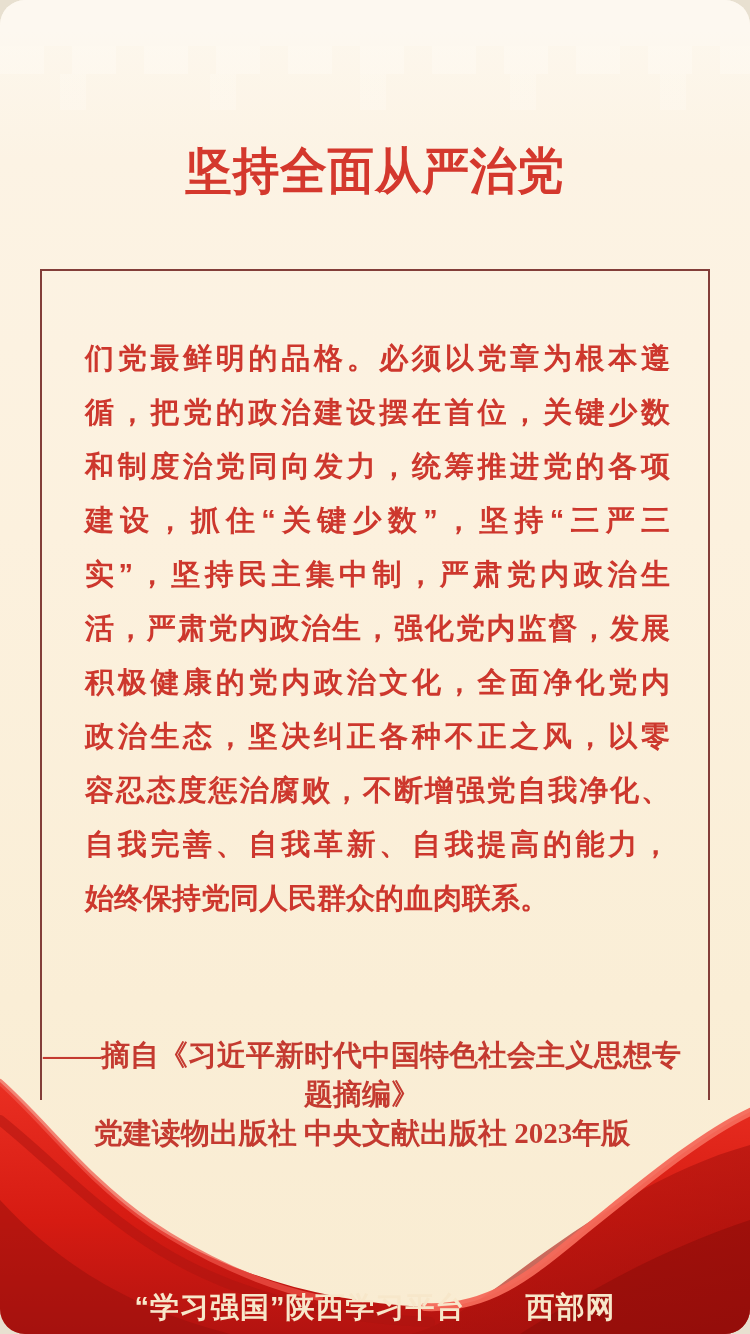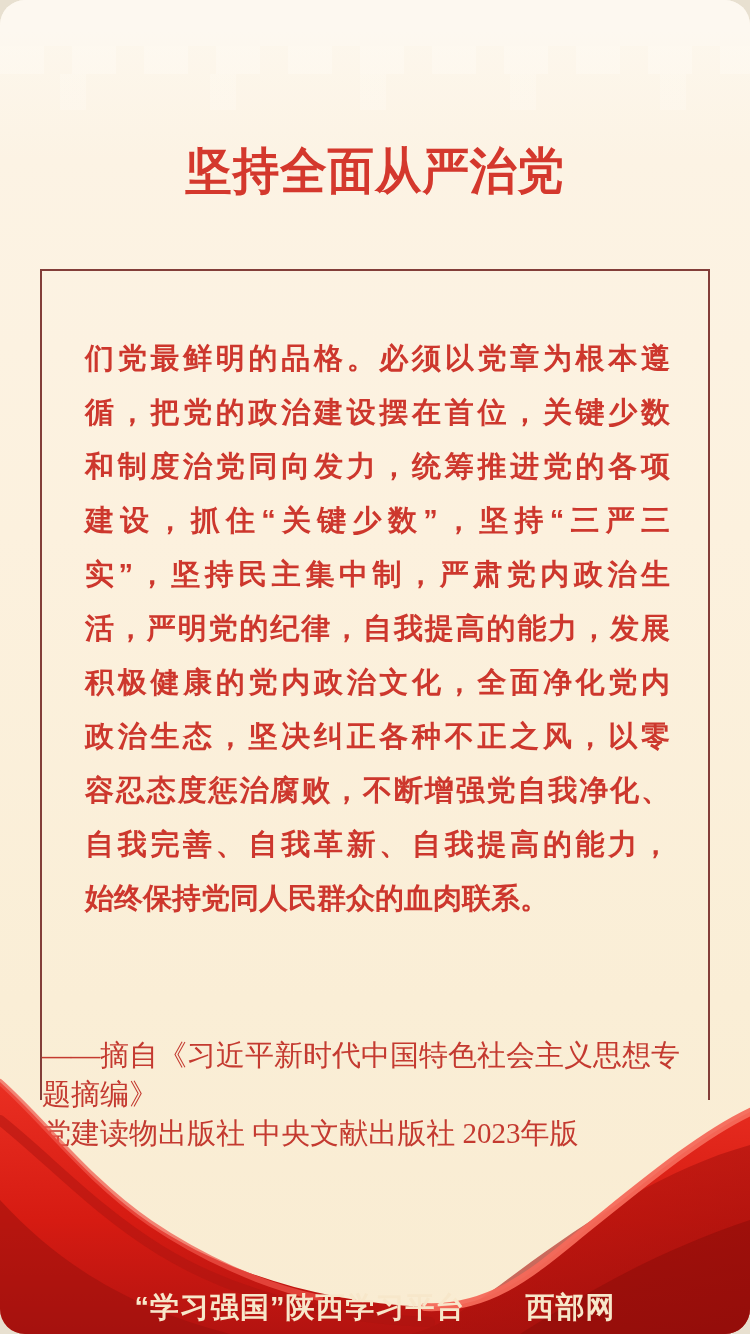--- a/index.html
+++ b/index.html
@@ -54,24 +54,24 @@
     line-height:54px;height:54px;
     white-space:nowrap;
     text-align:justify;
     text-align-last:justify;
   }
   .q-line.first{text-indent:58px;}
   .q-line.last{text-align-last:left;}
 
   .attribution{
     position:absolute;right:68px;top:1036px;width:640px;
-    text-align:left;
+    text-align:center;
     color:#c43a30;
     font-family:"Liberation Serif","DejaVu Serif",serif;
-    font-weight:normal;
+    font-weight:bold;
     font-size:29px;line-height:39px;
   }
 
   .wave{position:absolute;left:0;top:1050px;width:750px;height:284px;}
 
   .footer{
     position:absolute;left:0;top:1288px;width:750px;
     text-align:center;
     color:#f7e7ca;
     font-size:29px;font-weight:bold;
@@ -93,21 +93,21 @@
   </div>
 
   <div class="quote-box"></div>
 
   <div class="quote-text">
     <div class="q-line">们党最鲜明的品格。必须以党章为根本遵</div>
     <div class="q-line">循，把党的政治建设摆在首位，关键少数</div>
     <div class="q-line">和制度治党同向发力，统筹推进党的各项</div>
     <div class="q-line">建设，抓住“关键少数”，坚持“三严三</div>
     <div class="q-line">实”，坚持民主集中制，严肃党内政治生</div>
-    <div class="q-line">活，严明党的纪律，自我提高的能力，发展</div>
+    <div class="q-line">活，严肃党内政治生，强化党内监督，发展</div>
     <div class="q-line">积极健康的党内政治文化，全面净化党内</div>
     <div class="q-line">政治生态，坚决纠正各种不正之风，以零</div>
     <div class="q-line">容忍态度惩治腐败，不断增强党自我净化、</div>
     <div class="q-line">自我完善、自我革新、自我提高的能力，</div>
     <div class="q-line last">始终保持党同人民群众的血肉联系。</div>
   </div>
 
   <div class="attribution">
     <div>——摘自《习近平新时代中国特色社会主义思想专题摘编》</div>
     <div>党建读物出版社 中央文献出版社 2023年版</div>

